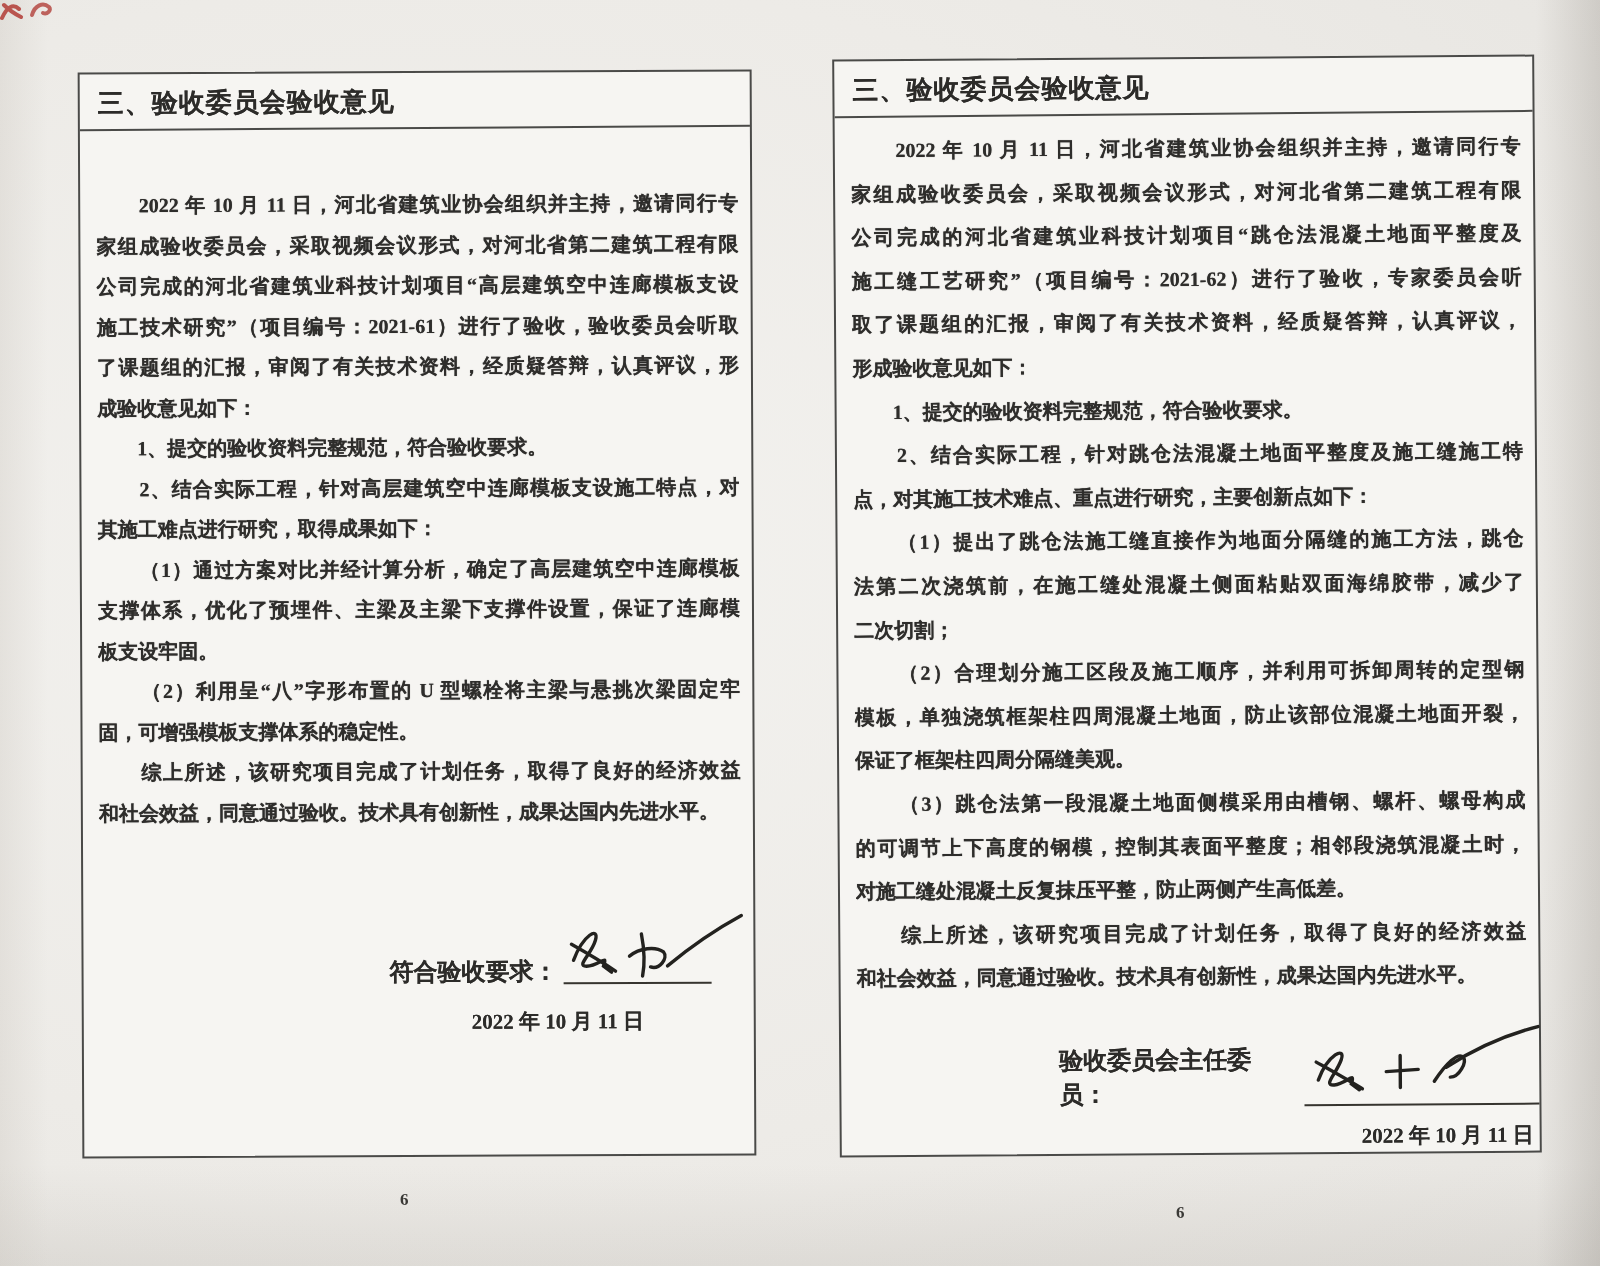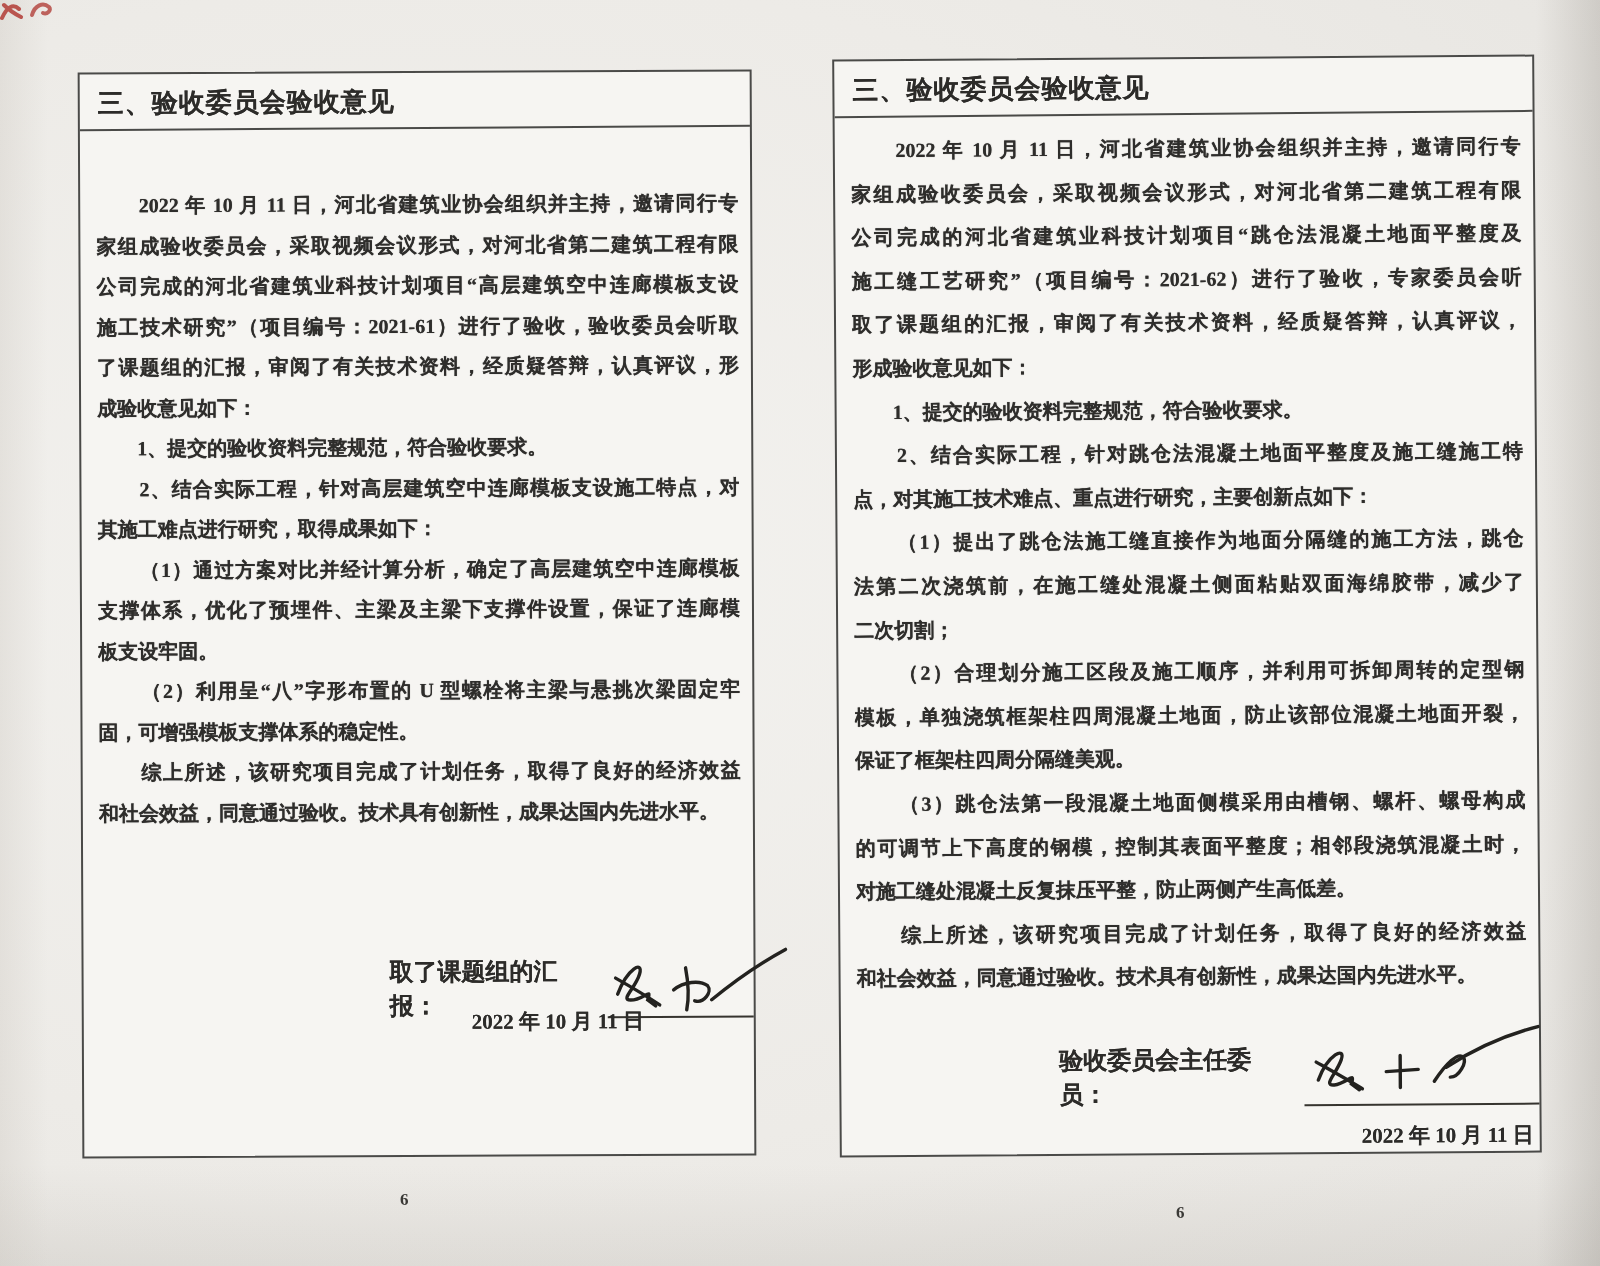--- a/index.html
+++ b/index.html
@@ -96,21 +96,21 @@
       <div class="line">　　（1）通过方案对比并经计算分析，确定了高层建筑空中连廊模板</div>
       <div class="line">支撑体系，优化了预埋件、主梁及主梁下支撑件设置，保证了连廊模</div>
       <div class="line end">板支设牢固。</div>
       <div class="line">　　（2）利用呈“八”字形布置的 U 型螺栓将主梁与悬挑次梁固定牢</div>
       <div class="line end">固，可增强模板支撑体系的稳定性。</div>
       <div class="line">　　综上所述，该研究项目完成了计划任务，取得了良好的经济效益</div>
       <div class="line end">和社会效益，同意通过验收。技术具有创新性，成果达国内先进水平。</div>
     </div>
 
   <div class="sig-row">
-    <span class="sig-label">取了课题组的汇报：</span>
+    <span class="sig-label">符合验收要求：</span>
     <span class="sig-line">
       <svg class="sig-svg" width="190" height="80" viewBox="0 0 190 80">
         <g fill="none" stroke="#23221f" stroke-width="3.4" stroke-linecap="round">
           <path d="M18,52 C28,26 44,18 40,32 C36,46 20,58 31,58 C44,58 53,44 48,58 L56,64"></path>
           <path d="M16,36 C30,44 44,52 60,63"></path>
           <path d="M86,26 C89,42 89,58 87,68"></path>
           <path d="M74,48 C84,40 100,38 108,44 C113,50 104,62 95,59"></path>
           <path d="M112,58 C134,40 160,22 186,8"></path>
         </g>
       </svg>

